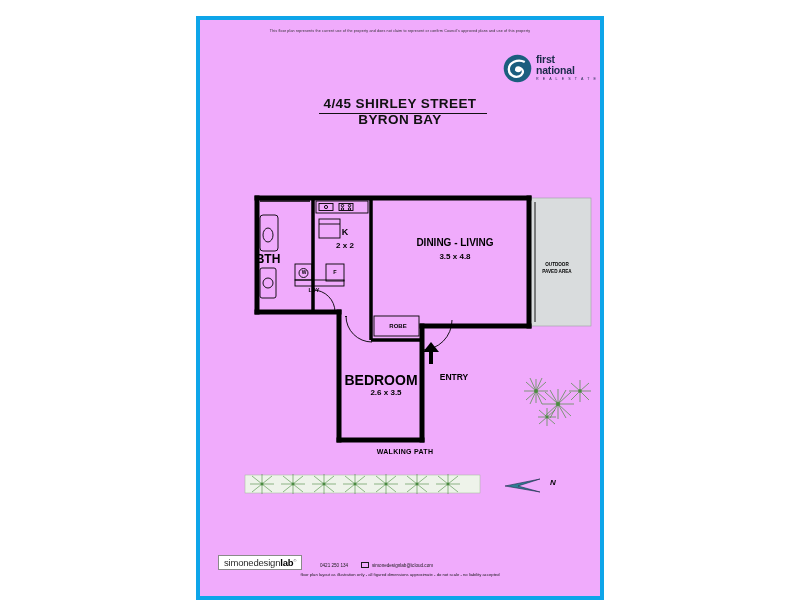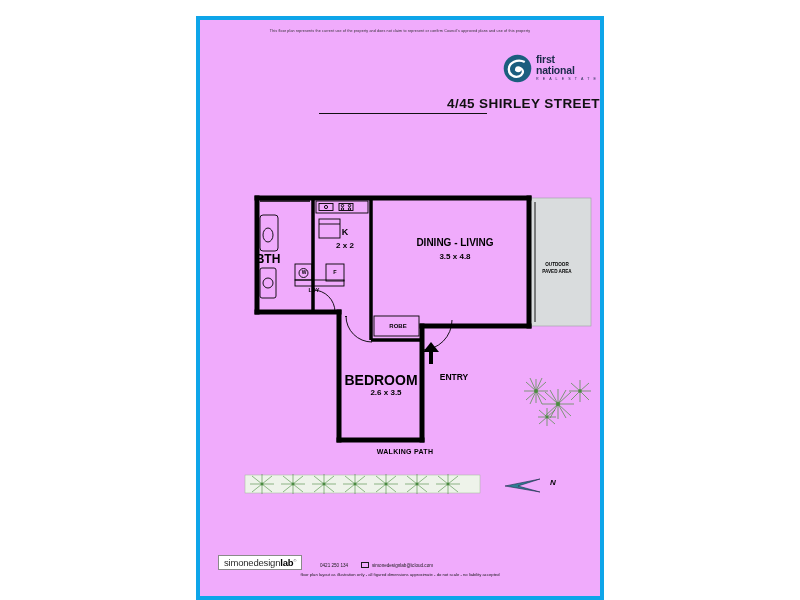--- a/index.html
+++ b/index.html
@@ -81,21 +81,20 @@
     left: 0;
     top: 76px;
     width: 100%;
     text-align: center;
   }
   .title-line1 {
     font-size: 13.5px;
     font-weight: bold;
     color: #111111;
     letter-spacing: 0.4px;
-    text-align: right;
   }
   .title-line2 {
     font-size: 13.5px;
     font-weight: bold;
     color: #111111;
     letter-spacing: 0.4px;
     margin-top: 1px;
   }
   .title-underline {
     position: absolute;
@@ -202,20 +201,21 @@
       </svg>
       <div class="brand-text">
         <span class="brand-first">first</span>
         <span class="brand-national">national</span>
         <span class="brand-sub">R E A L   E S T A T E</span>
       </div>
     </div>
 
     <div class="title-block">
       <div class="title-line1">4/45 SHIRLEY STREET</div>
+      <div class="title-line2">BYRON BAY</div>
       <div class="title-underline"></div>
     </div>
 
     <div class="plan">
       <svg width="408" height="584" viewBox="0 0 408 584">
 
         <rect x="329" y="178" width="62" height="128" fill="#d9dcdd" stroke="#9aa0a2" stroke-width="0.6"></rect>
 
         <g fill="none" stroke="#000000" stroke-width="5" stroke-linecap="square">
 

